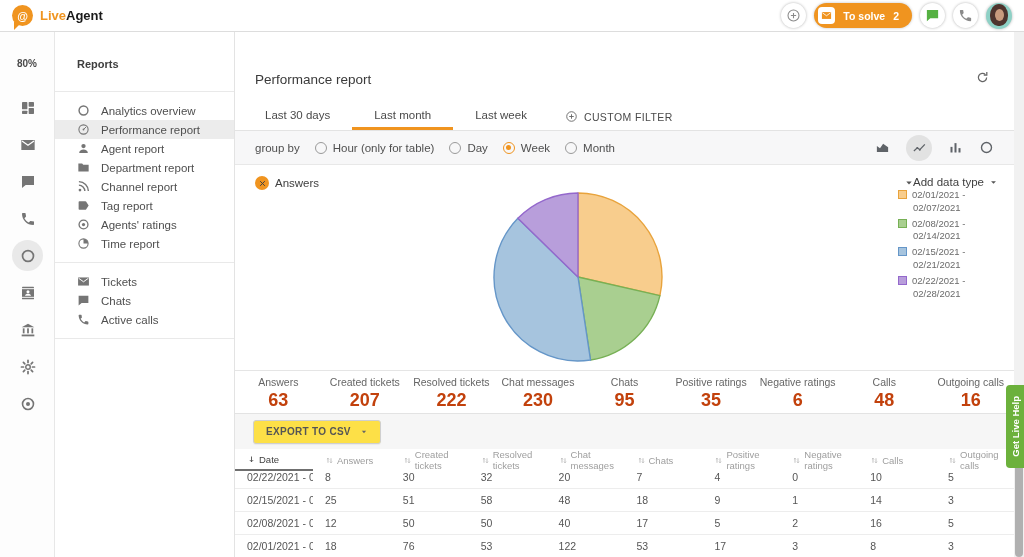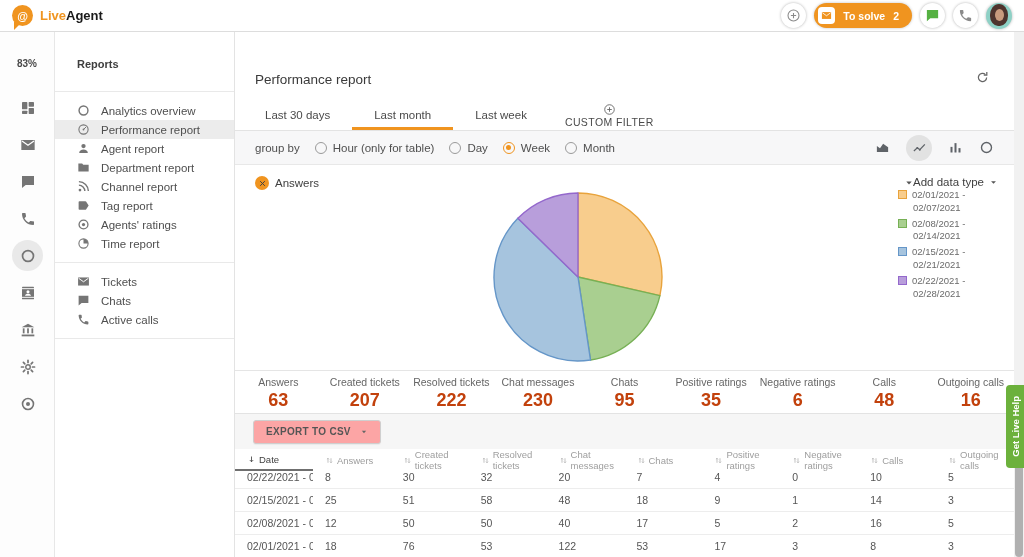--- a/index.html
+++ b/index.html
@@ -58,22 +58,22 @@
   .card { position:absolute; left:235px; top:32px; width:779px; bottom:0; background:#fff; z-index:5; }
   .card-header { position:relative; height:71px; }
   .card-title { position:absolute; left:20px; top:40px; font-size:13.5px; color:#3a3a3a; }
   .refresh-btn { position:absolute; right:24px; top:38px; color:#666; cursor:pointer; }
   .refresh-btn svg { width:15px; height:15px; }
 
   .tabs-row { height:28px; border-bottom:1px solid #e3e3e3; display:flex; align-items:stretch; padding-left:8px; }
   .tab { padding:0 22px; display:flex; align-items:center; font-size:11.5px; color:#4a4a4a; cursor:pointer;
          border-bottom:3px solid transparent; }
   .tab.active { border-bottom-color:#f0941f; }
-  .custom-filter { margin-left:16px; display:flex; align-items:center; font-size:10.5px;
-                   letter-spacing:.4px; color:#4a4a4a; cursor:pointer;flex-direction:column; }
+  .custom-filter { margin-left:16px; display:flex; align-items:center; gap:6px; font-size:10.5px;
+                   letter-spacing:.4px; color:#4a4a4a; cursor:pointer; }
   .custom-filter svg { width:13px; height:13px; color:#666; }
 
   .groupby { height:34px; background:#f7f7f8; border-bottom:1px solid #e8e8e8; display:flex; align-items:center;
              padding:0 20px; gap:15px; font-size:11.5px; color:#4f4f4f; }
   .radio-opt { display:flex; align-items:center; gap:6px; cursor:pointer; }
   .radio { width:12px; height:12px; border:1.5px solid #9a9a9a; border-radius:50%; position:relative; flex:0 0 auto; }
   .radio.sel { border-color:#f0941f; }
   .radio.sel::after { content:""; position:absolute; left:2px; top:2px; width:5px; height:5px; border-radius:50%; background:#f0941f; }
   .ct-group { margin-left:auto; display:flex; align-items:center; gap:16px; }
   .ct-btn { color:#5f6368; cursor:pointer; display:flex; align-items:center; justify-content:center; }
@@ -96,21 +96,21 @@
   .lg-item .sw { display:inline-block; width:9px; height:9px; border:1px solid; vertical-align:-1px; margin-right:5px; }
   .lg-item .l2 { padding-left:15px; }
   .pie-wrap { position:absolute; left:257px; top:26px; }
 
   .stats-row { height:43px; border-top:1px solid #e5e5e5; display:flex; }
   .stat { flex:1; display:flex; flex-direction:column; align-items:center; justify-content:center; gap:2px; padding-top:2px; }
   .stat .sl { font-size:10.5px; color:#666; }
   .stat .sv { font-size:18px; font-weight:bold; color:#c2410c; }
 
   .export-bar { height:36px; background:#f6f6f6; border-top:1px solid #e3e3e3; display:flex; align-items:center; padding-left:18px; }
-  .export-btn { height:24px; background:#fca5a5; border:1px solid #cfcfcf; border-radius:3px; display:flex; align-items:center;
+  .export-btn { height:24px; background:#fde047; border:1px solid #cfcfcf; border-radius:3px; display:flex; align-items:center;
                 gap:9px; padding:0 12px; font-size:10px; font-weight:bold; color:#555; letter-spacing:.3px; cursor:pointer;
                 box-shadow:0 1px 1px rgba(0,0,0,.05); }
   .export-btn svg { width:8px; height:8px; color:#666; }
 
   .tbl-head { height:17px; display:grid; grid-template-columns:repeat(10,1fr); align-items:end; }
   .th { font-size:9.5px; color:#9e9e9e; display:flex; align-items:center; gap:3px; padding-left:12px; height:100%; cursor:pointer; }
   .th svg { width:9px; height:9px; color:#b5b5b5; flex:0 0 auto; }
   .th.sorted { color:#3f3f3f; border-bottom:2px solid #6f6f6f; }
   .th.sorted svg { color:#3f3f3f; }
   .tbl-body .tr { height:23px; display:grid; grid-template-columns:repeat(10,1fr); align-items:center;
@@ -163,21 +163,21 @@
           <svg viewBox="0 0 24 24" fill="currentColor">
             <path d="M6.62 10.79c1.44 2.83 3.76 5.14 6.59 6.59l2.2-2.21c.27-.27.67-.36 1.02-.24 1.12.37 2.33.57 3.57.57.55 0 1 .45 1 1V20c0 .55-.45 1-1 1-9.39 0-17-7.61-17-17 0-.55.45-1 1-1h3.5c.55 0 1 .45 1 1 0 1.25.2 2.45.57 3.57.11.35.03.74-.25 1.02z"></path>
           </svg>
         </span>
       </div>
     <div class="avatar"></div>
   </div>
 </header>
 
 <nav class="rail">
-  <div class="rail-usage">83%</div>
+  <div class="rail-usage">80%</div>
   <div class="rail-items" id="rail-items">
       <div class="rail-item">
         <span class="ric">
           <svg viewBox="0 0 24 24" fill="currentColor">
             <rect x="3" y="3" width="8" height="11" rx="1"></rect>
             <rect x="13" y="3" width="8" height="7" rx="1"></rect>
             <rect x="13" y="12" width="8" height="9" rx="1"></rect>
             <rect x="3" y="16" width="8" height="5" rx="1"></rect>
           </svg>
         </span>

